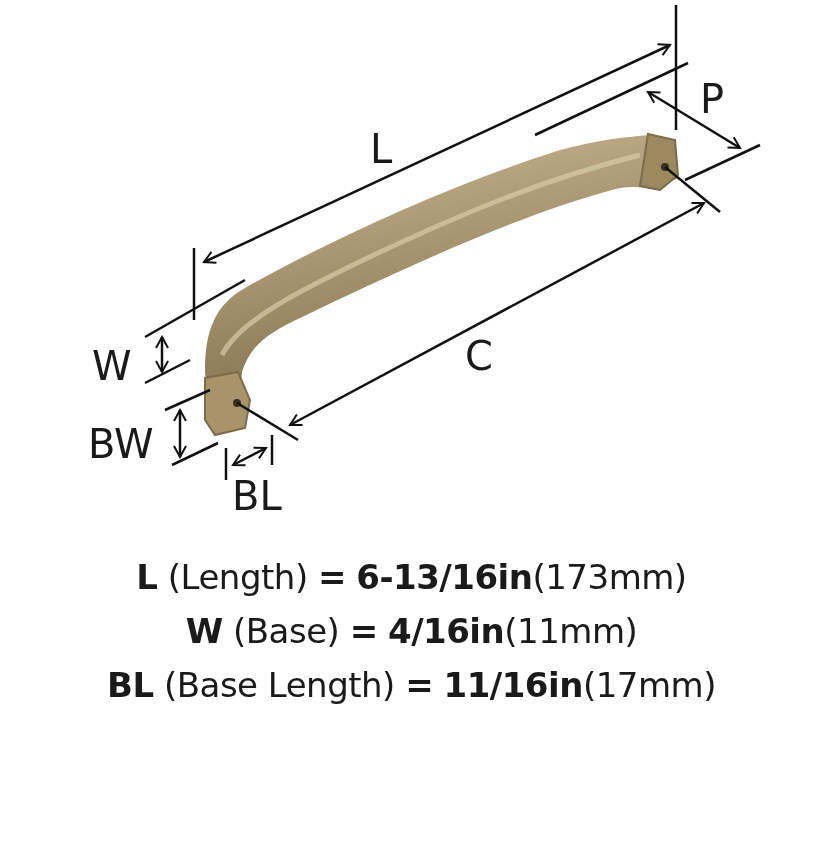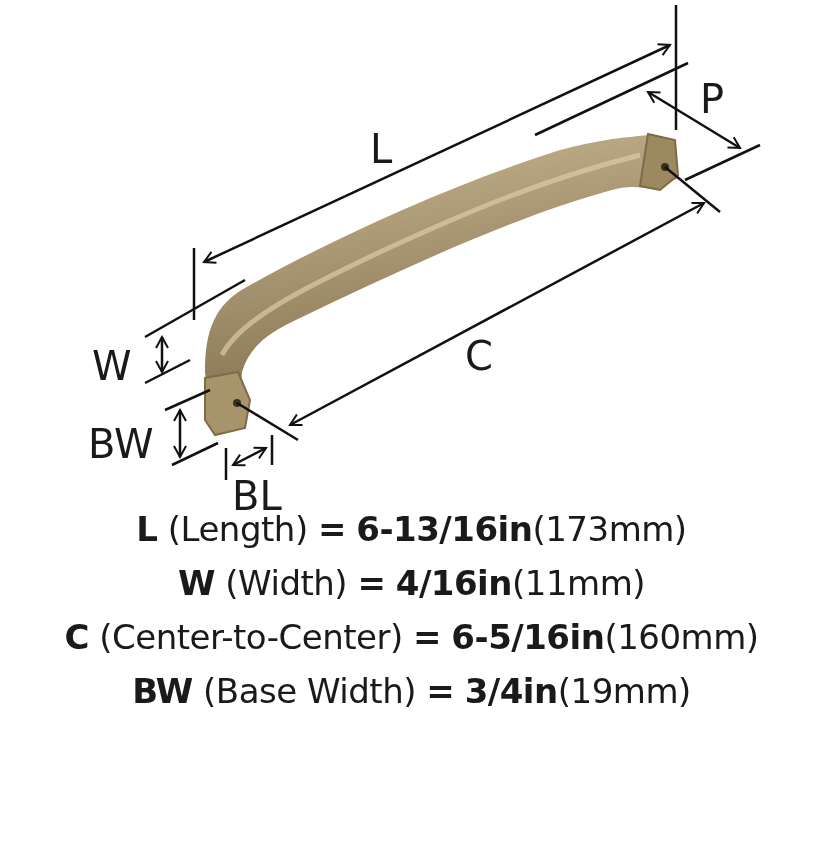--- a/index.html
+++ b/index.html
@@ -1,19 +1,19 @@
 <!DOCTYPE html>
 <html><head>
 <meta charset="utf-8">
 <style>
   html, body { margin:0; padding:0; background:#ffffff; }
   body { width:835px; height:849px; position:relative; overflow:hidden; font-family:"Liberation Sans", sans-serif; color:#1a1a1a; }
   #diagram { position:absolute; left:0; top:0; width:835px; height:520px; }
   .lbl { font-family:"DejaVu Sans", sans-serif; font-size:40px; fill:#1a1a1a; }
-  #specs { position:absolute; left:0; top:502px; width:823px; }
+  #specs { position:absolute; left:0; top:550px; width:823px; }
   .row { height:54px; line-height:54px; text-align:center; font-size:34px; white-space:nowrap; font-family:"DejaVu Sans", sans-serif; letter-spacing:-0.5px; }
   .row .code { font-weight:bold; }
   .row .name { font-weight:normal; }
   .row .imp { font-weight:bold; }
   .row .met { font-weight:normal; }
 </style>
 </head>
 <body>
 
 <svg id="diagram" viewBox="0 0 835 520" xmlns="http://www.w3.org/2000/svg">
@@ -77,29 +77,23 @@
 
 <div id="specs">
   <div class="row">
     <span class="code">L</span>
     <span class="name">(Length)</span>
     <span class="imp">=</span>
     <span class="imp">6-13/16in</span><span class="met">(173mm)</span>
   </div>
   <div class="row">
     <span class="code">W</span>
-    <span class="name">(Width)</span>
+    <span class="name">(Base)</span>
     <span class="imp">=</span>
     <span class="imp">4/16in</span><span class="met">(11mm)</span>
   </div>
   <div class="row">
-    <span class="code">C</span>
-    <span class="name">(Center-to-Center)</span>
+    <span class="code">BL</span>
+    <span class="name">(Base Length)</span>
     <span class="imp">=</span>
-    <span class="imp">6-5/16in</span><span class="met">(160mm)</span>
-  </div>
-  <div class="row">
-    <span class="code">BW</span>
-    <span class="name">(Base Width)</span>
-    <span class="imp">=</span>
-    <span class="imp">3/4in</span><span class="met">(19mm)</span>
+    <span class="imp">11/16in</span><span class="met">(17mm)</span>
   </div>
 </div>
 
 </body></html>

